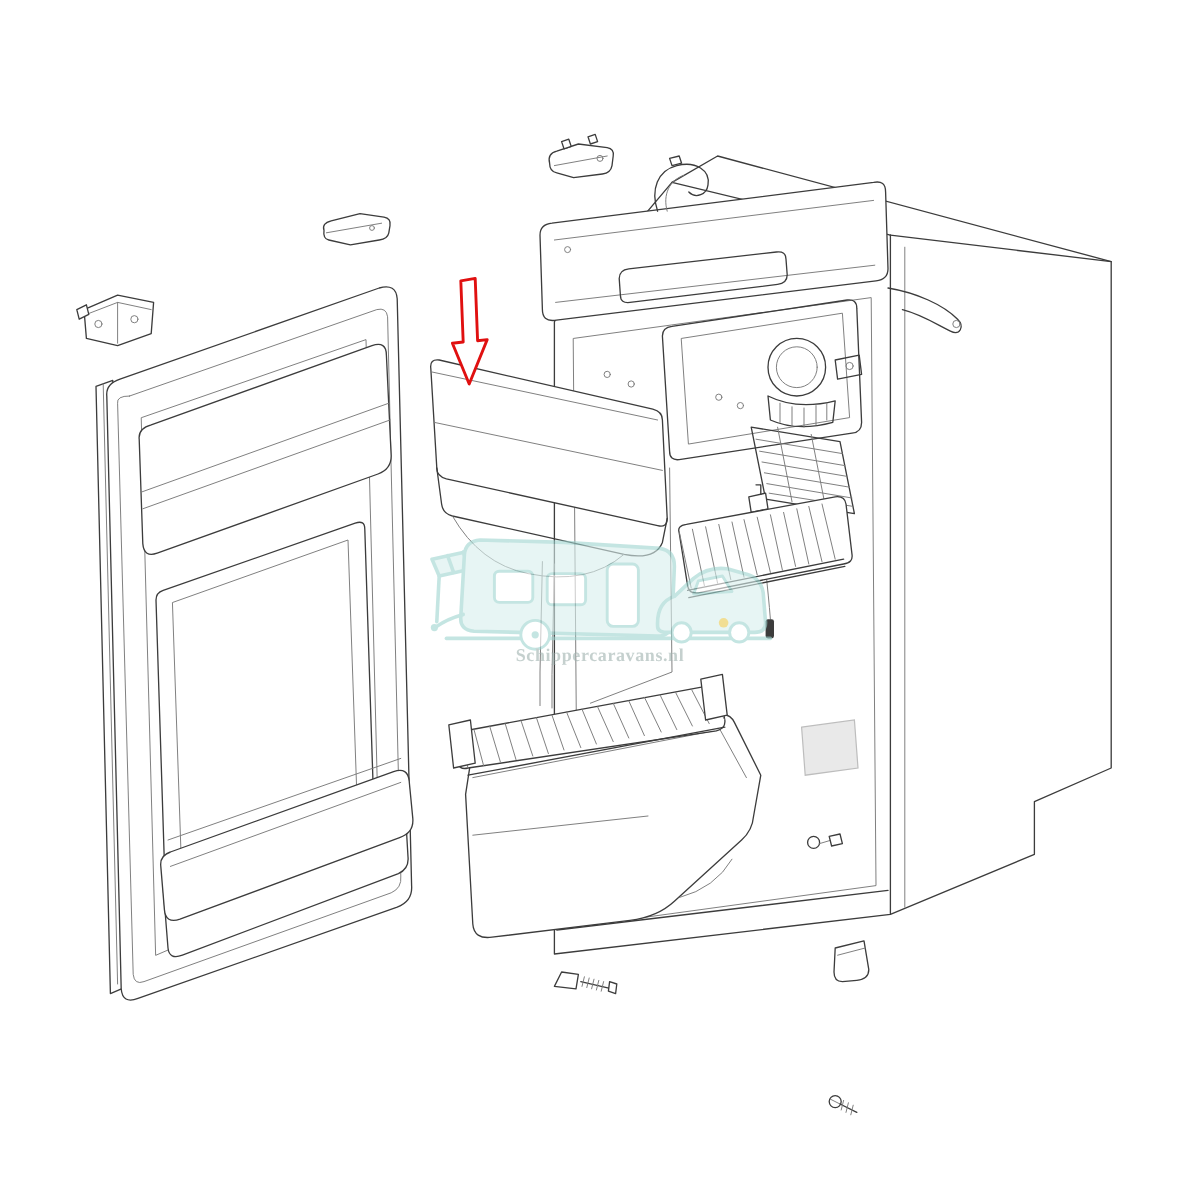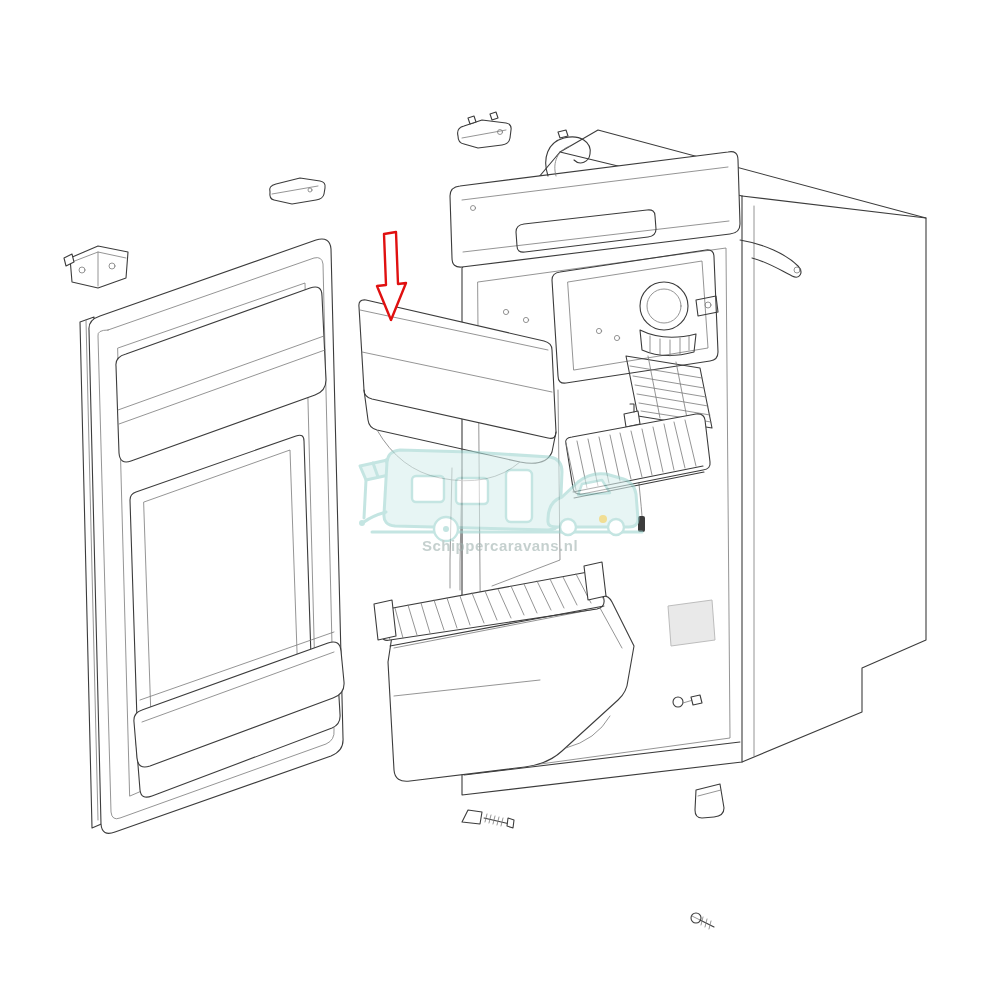--- a/index.html
+++ b/index.html
@@ -1,17 +1,17 @@
 <!DOCTYPE html>
 <html><head>
 <meta charset="utf-8">
 <style>
   html,body{margin:0;padding:0;background:#ffffff;}
   #stage{position:relative;width:1000px;height:1000px;background:#ffffff;overflow:hidden;
-         font-family:Liberation Sans, sans-serif;}
+         font-family:Liberation Serif, serif;}
   svg{display:block;}
   .ln{fill:none;stroke:#3c3c3c;stroke-width:1.1;stroke-linecap:round;stroke-linejoin:round;}
   .wf{fill:#ffffff;stroke:#3c3c3c;stroke-width:1.1;stroke-linecap:round;stroke-linejoin:round;}
   .thin{fill:none;stroke:#7a7a7a;stroke-width:0.8;stroke-linecap:round;}
   .dark{fill:#3c3c3c;stroke:none;}
   .wm-line{fill:none;stroke:#9ed4cf;stroke-width:3;stroke-linecap:round;stroke-linejoin:round;}
   .wm-fill{fill:#d8efed;stroke:#9ed4cf;stroke-width:3;stroke-linejoin:round;}
   .wm-white{fill:#ffffff;stroke:#9ed4cf;stroke-width:2.4;stroke-linejoin:round;}
   .wm-text{font-size:15px;font-weight:bold;letter-spacing:.5px;fill:#9fb2af;}
 </style>

